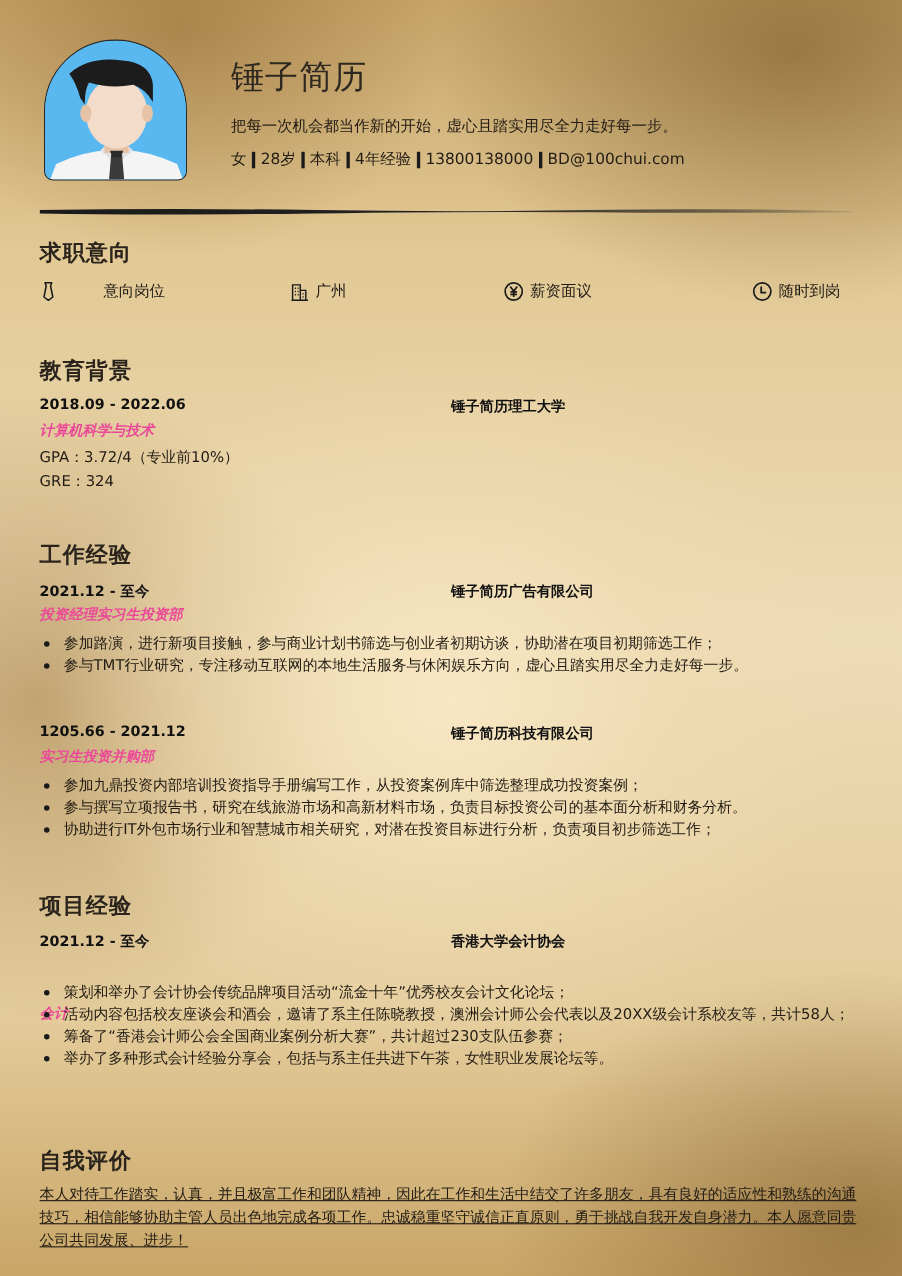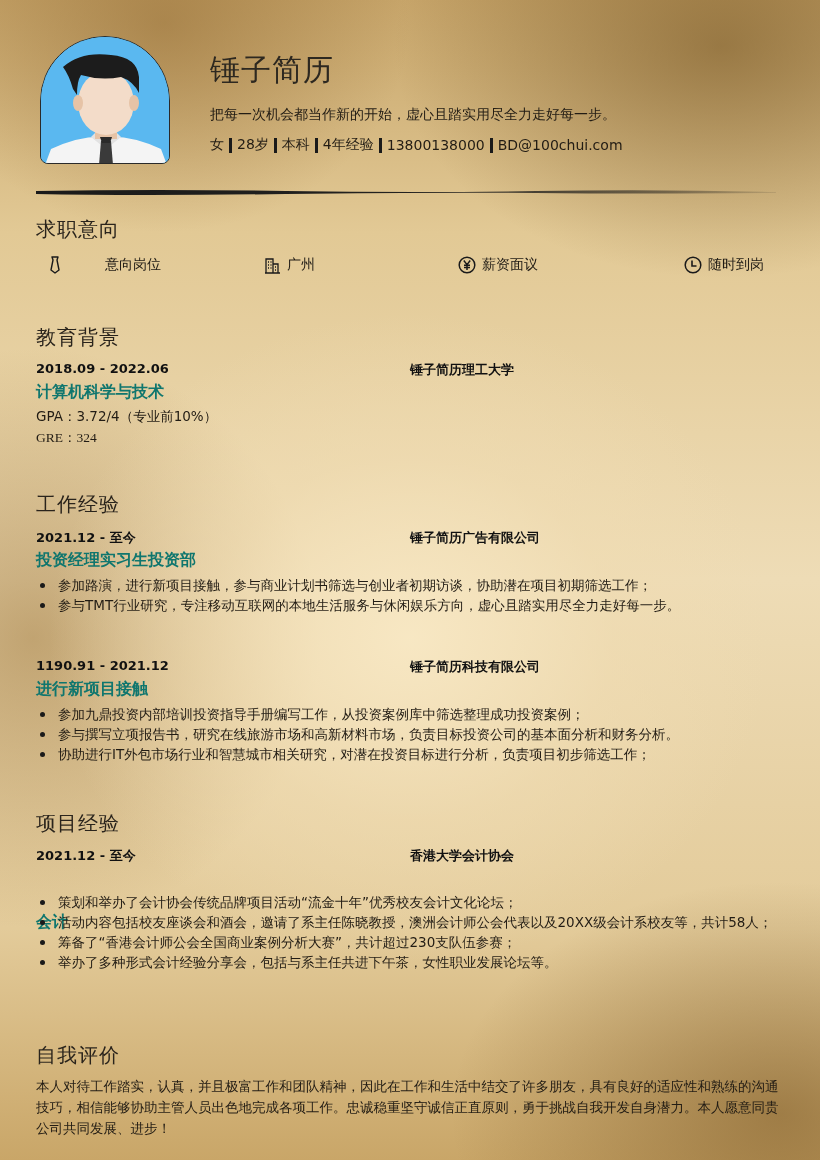--- a/index.html
+++ b/index.html
@@ -21,37 +21,37 @@
   .avatar { left: 40px; top: 36px; width: 130px; height: 128px; border-radius: 65px 65px 8px 8px; background: #5ab8f0; overflow: hidden; border: 1px solid #2a2a2a; box-sizing: border-box; }
   .avatar svg { display: block; }
 
   .name { left: 210px; top: 50px; font-size: 30px; color: #2d2820; letter-spacing: 1px; }
   .motto { left: 210px; top: 106px; font-size: 14px; color: #221c14; }
   .info { left: 210px; top: 136px; font-size: 14px; color: #221c14; display: flex; align-items: center; }
   .info .sep { display: inline-block; width: 3px; height: 15px; background: #1a1a1a; margin: 0 5px; }
 
   .divider { left: 36px; top: 188px; width: 740px; height: 8px; }
 
-  .section-title { left: 36px; font-size: 20px; font-weight: normal; color: #2a241c; letter-spacing: 1px; }
+  .section-title { left: 36px; font-size: 20px; font-weight: bold; color: #2a241c; letter-spacing: 1px; }
 
   .intent-row { left: 36px; top: 256px; width: 740px; height: 20px; font-size: 14px; }
   .intent-item { position: absolute; top: 0; display: flex; align-items: center; gap: 6px; }
   .intent-item svg { display: block; }
 
   .row-head { left: 36px; width: 740px; font-size: 13px; font-weight: bold; color: #111; }
   .row-head .left { position: absolute; left: 0; top: 0; }
   .row-head .right { position: absolute; left: 374px; top: 0; }
-  .sub { left: 36px; font-size: 16px; font-weight: bold; color: #0f766e; }
+  .sub { left: 36px; font-size: 13px; font-weight: bold; color: #ec4899; font-style: italic; }
   .plain { left: 36px; font-size: 13.5px; color: #221c14; line-height: 22px; }
 
   .bullets { left: 36px; width: 750px; margin: 0; padding: 0; list-style: none; font-size: 13.5px; color: #221c14; }
   .bullets li { position: relative; padding-left: 22px; line-height: 20px; }
   .bullets li::before { content: ""; position: absolute; left: 4px; top: 8px; width: 5px; height: 5px; border-radius: 50%; background: #1a1a1a; }
 
-  .para { left: 36px; top: 1076px; width: 750px; font-size: 13.5px; line-height: 21px; color: #221c14; }
+  .para { left: 36px; top: 1076px; width: 750px; font-size: 13.5px; line-height: 21px; color: #221c14; text-decoration: underline; }
 </style>
 </head>
 <body>
 
 <div class="abs avatar">
   <svg width="130" height="128" viewBox="0 0 130 128">
     <rect width="130" height="128" fill="#5ab8f0"></rect>
 
     <path d="M4 128 L10 112 Q40 98 65 100 Q90 98 120 112 L126 128 Z" fill="#f4f4f4"></path>
     <path d="M50 100 L65 112 L80 100 L76 96 L65 104 L54 96 Z" fill="#e2e2e2"></path>
@@ -92,21 +92,21 @@
       <stop offset="0.55" stop-color="#1a1a1a" stop-opacity="0.95"></stop>
       <stop offset="0.85" stop-color="#1a1a1a" stop-opacity="0.5"></stop>
       <stop offset="1" stop-color="#1a1a1a" stop-opacity="0.1"></stop>
     </linearGradient>
   </defs>
   <path d="M0 3 Q120 1 250 3 T500 3 T740 4 L740 5 Q600 6 500 5 T250 6 T0 6 Z" fill="url(#fade)"></path>
 </svg>
 
 <div class="abs section-title" style="top:216px;">求职意向</div>
 <div class="abs intent-row">
-  <div class="intent-item" style="left:11px;gap:42px;">
+  <div class="intent-item" style="left:0;gap:42px;">
     <svg width="16" height="18" viewBox="0 0 16 18">
       <path d="M5 1 L11 1 L10 4 L12 14 L8 17 L4 14 L6 4 Z" fill="none" stroke="#1a1a1a" stroke-width="1.4" stroke-linejoin="round"></path>
     </svg>
     <span>意向岗位</span>
   </div>
   <div class="intent-item" style="left:228px;">
     <svg width="17" height="17" viewBox="0 0 17 17">
       <path d="M1 16 L16 16 M2 16 L2 2 L9 2 L9 16 M9 7 L14 7 L14 16" fill="none" stroke="#1a1a1a" stroke-width="1.3"></path>
       <path d="M4 5h1M6.5 5h1M4 8h1M6.5 8h1M4 11h1M6.5 11h1M11 10h1M11 13h1" stroke="#1a1a1a" stroke-width="1.3"></path>
     </svg>
@@ -128,38 +128,38 @@
   </div>
 </div>
 
 <div class="abs section-title" style="top:324px;">教育背景</div>
 <div class="abs row-head" style="top:361px;">
   <span class="left">2018.09 - 2022.06</span>
   <span class="right">锤子简历理工大学</span>
 </div>
 <div class="abs sub" style="top:382px;">计算机科学与技术</div>
 <div class="abs plain" style="top:405px;">GPA：3.72/4（专业前10%）</div>
-<div class="abs plain" style="top:427px;font-family:Liberation Serif, serif;">GRE：324</div>
+<div class="abs plain" style="top:427px;">GRE：324</div>
 
 <div class="abs section-title" style="top:491px;">工作经验</div>
 <div class="abs row-head" style="top:529px;">
   <span class="left">2021.12 - 至今</span>
   <span class="right">锤子简历广告有限公司</span>
 </div>
 <div class="abs sub" style="top:550px;">投资经理实习生投资部</div>
 <ul class="abs bullets" style="top:575px;">
   <li>参加路演，进行新项目接触，参与商业计划书筛选与创业者初期访谈，协助潜在项目初期筛选工作；</li>
   <li>参与TMT行业研究，专注移动互联网的本地生活服务与休闲娱乐方向，虚心且踏实用尽全力走好每一步。</li>
 </ul>
 
 <div class="abs row-head" style="top:658px;">
-  <span class="left">1190.91 - 2021.12</span>
+  <span class="left">1205.66 - 2021.12</span>
   <span class="right">锤子简历科技有限公司</span>
 </div>
-<div class="abs sub" style="top:679px;">进行新项目接触</div>
+<div class="abs sub" style="top:679px;">实习生投资并购部</div>
 <ul class="abs bullets" style="top:704px;">
   <li>参加九鼎投资内部培训投资指导手册编写工作，从投资案例库中筛选整理成功投资案例；</li>
   <li>参与撰写立项报告书，研究在线旅游市场和高新材料市场，负责目标投资公司的基本面分析和财务分析。</li>
   <li>协助进行IT外包市场行业和智慧城市相关研究，对潜在投资目标进行分析，负责项目初步筛选工作；</li>
 </ul>
 
 <div class="abs section-title" style="top:810px;">项目经验</div>
 <div class="abs row-head" style="top:847px;">
   <span class="left">2021.12 - 至今</span>
   <span class="right">香港大学会计协会</span>

